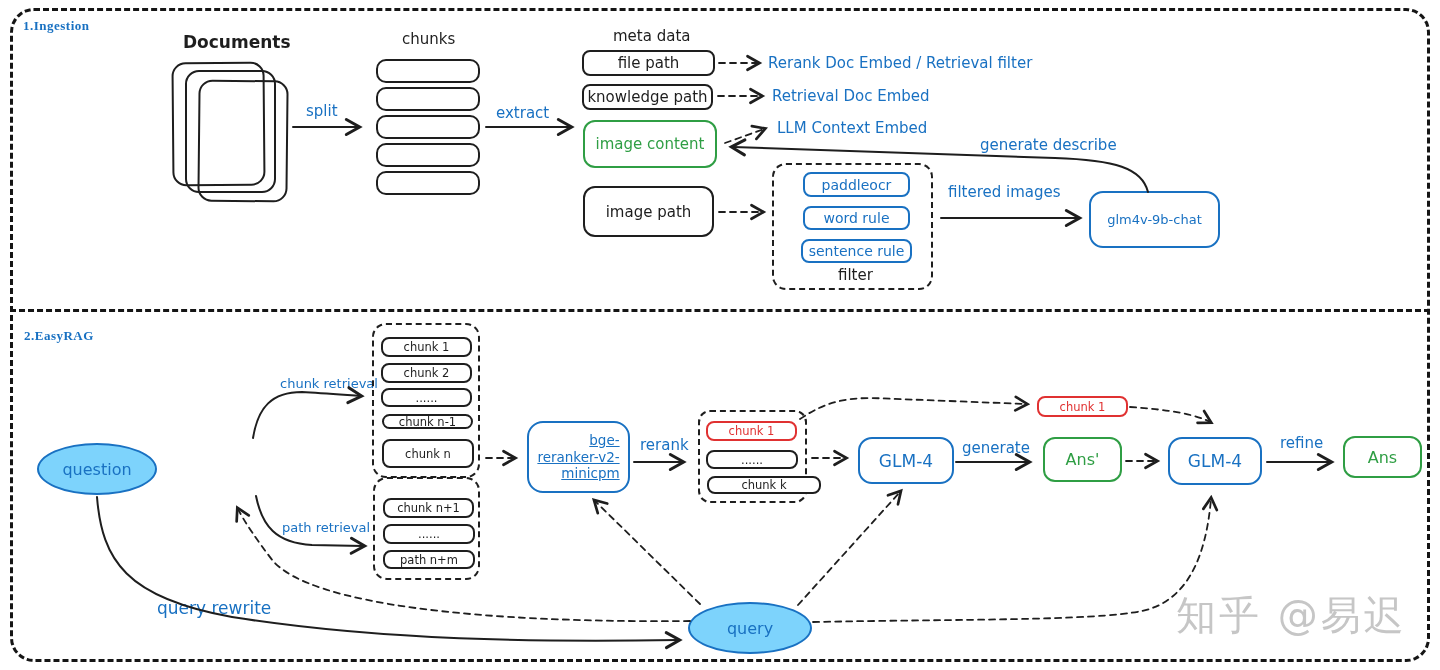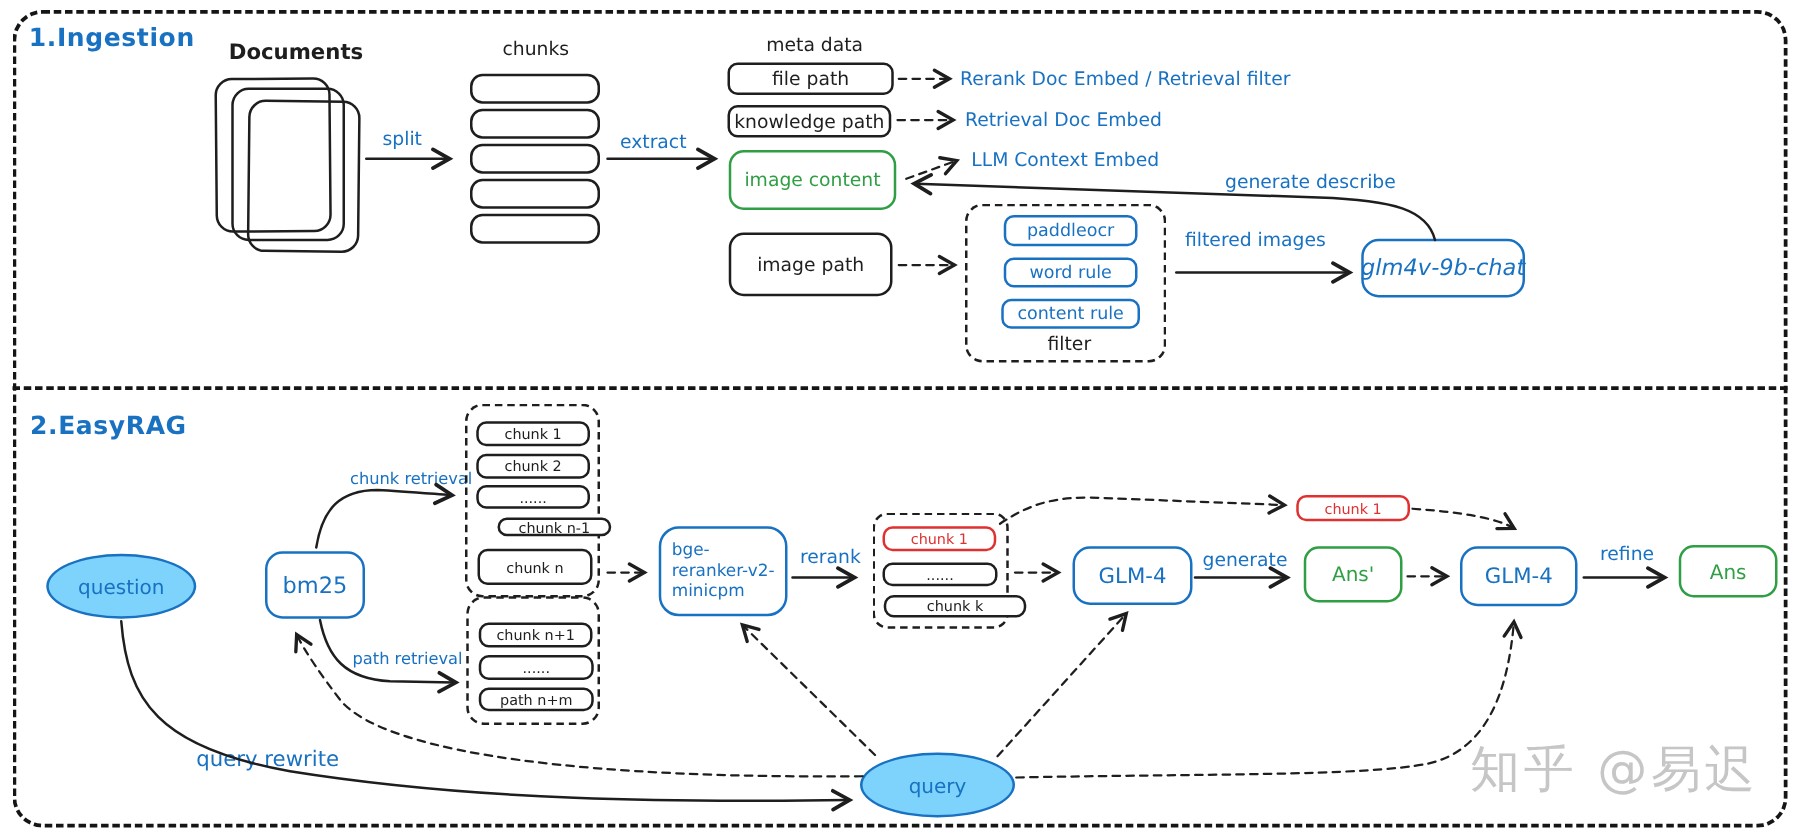--- a/index.html
+++ b/index.html
@@ -6,39 +6,39 @@
   #stage{
     position:relative;width:1440px;height:670px;background:#fff;overflow:hidden;
     font-family:"DejaVu Sans","Liberation Sans",sans-serif;color:#1e1e1e;
   }
   .abs{position:absolute;box-sizing:border-box;}
   .outer-border{
     left:10px;top:8px;width:1420px;height:654px;
     border:3px dashed #151515;border-radius:24px;background:transparent;
   }
   .divider{left:10px;top:309px;width:1420px;height:0;border-top:3px dashed #151515;}
-  .sec-title{color:#1971c2;font-size:20px;font-weight:700;letter-spacing:.5px;}
+  .sec-title{color:#1971c2;font-size:13px;font-weight:700;letter-spacing:.5px;font-family:Liberation Serif, serif;}
   .lbl{white-space:nowrap;}
   .ink{color:#1e1e1e;}
   .blue{color:#1971c2;}
   .gray{color:#c6c6c6;}
   .box{
     display:flex;align-items:center;justify-content:center;text-align:center;
     border:2px solid #1e1e1e;border-radius:10px;background:#fff;white-space:nowrap;
   }
   .box.blue-b{border-color:#1971c2;color:#1971c2;}
   .box.green-b{border-color:#2f9e44;color:#2f9e44;}
   .box.red-b{border-color:#e03131;color:#e03131;}
   .dashed-group{border:2px dashed #1e1e1e;border-radius:14px;background:transparent;}
   .doc-sheet{border:2px solid #1e1e1e;border-radius:14px;background:transparent;}
   .ellipse{
     display:flex;align-items:center;justify-content:center;
     border:2px solid #1971c2;border-radius:50%;color:#1971c2;background:#7dd3fc;
   }
-  .pre{white-space:pre-line;text-align:left;line-height:1.25;}
+  .pre{white-space:pre-line;text-align:right;line-height:1.25;text-decoration:underline;}
   svg.links{position:absolute;left:0;top:0;pointer-events:none;}
   .wm{font-size:40px;letter-spacing:3px;font-weight:500;}
 </style>
 </head>
 <body>
 
 <div id="stage">
 
   <div class="abs outer-border"></div>
   <div class="abs divider"></div>
@@ -71,38 +71,37 @@
 
   <div class="abs lbl blue" style="left:768px;top:54px;font-size:15px;">Rerank Doc Embed  / Retrieval filter</div>
   <div class="abs lbl blue" style="left:772px;top:87px;font-size:15px;">Retrieval Doc Embed</div>
   <div class="abs lbl blue" style="left:777px;top:119px;font-size:15px;">LLM Context Embed</div>
   <div class="abs lbl blue" style="left:980px;top:136px;font-size:15px;">generate describe</div>
   <div class="abs lbl blue" style="left:948px;top:183px;font-size:15px;">filtered images</div>
 
   <div class="abs dashed-group" style="left:772px;top:163px;width:161px;height:127px;"></div>
   <div class="abs box blue-b" style="left:803px;top:172px;width:107px;height:25px;font-size:14px;border-radius:8px;">paddleocr</div>
   <div class="abs box blue-b" style="left:803px;top:206px;width:107px;height:24px;font-size:14px;border-radius:8px;">word rule</div>
-  <div class="abs box blue-b" style="left:801px;top:239px;width:111px;height:24px;font-size:14px;border-radius:8px;">content rule</div>
+  <div class="abs box blue-b" style="left:801px;top:239px;width:111px;height:24px;font-size:14px;border-radius:8px;">sentence rule</div>
   <div class="abs lbl ink" style="left:838px;top:266px;font-size:15px;">filter</div>
 
-  <div class="abs box blue-b" style="left:1089px;top:191px;width:131px;height:47px;font-size:18px;border-radius:14px;font-style:italic;">glm4v-9b-chat</div>
+  <div class="abs box blue-b" style="left:1089px;top:191px;width:131px;height:57px;font-size:13px;border-radius:14px;">glm4v-9b-chat</div>
 
   <div class="abs sec-title" style="left:24px;top:328px;">2.EasyRAG</div>
 
   <div class="abs ellipse" style="left:37px;top:443px;width:120px;height:52px;font-size:16px;">question</div>
-  <div class="abs box blue-b" style="left:212px;top:441px;width:80px;height:54px;font-size:18px;border-radius:14px;">bm25</div>
 
   <div class="abs lbl blue" style="left:280px;top:376px;font-size:13px;">chunk retrieval</div>
   <div class="abs lbl blue" style="left:282px;top:520px;font-size:13px;">path retrieval</div>
 
   <div class="abs dashed-group" style="left:372px;top:323px;width:108px;height:155px;"></div>
   <div class="abs box" style="left:381px;top:337px;width:91px;height:20px;font-size:11.5px;border-radius:8px;">chunk 1</div>
   <div class="abs box" style="left:381px;top:363px;width:91px;height:20px;font-size:11.5px;border-radius:8px;">chunk 2</div>
   <div class="abs box" style="left:381px;top:388px;width:91px;height:19px;font-size:11.5px;border-radius:8px;">......</div>
-  <div class="abs box" style="left:398px;top:414px;width:91px;height:15px;font-size:11.5px;border-radius:8px;">chunk n-1</div>
+  <div class="abs box" style="left:382px;top:414px;width:91px;height:15px;font-size:11.5px;border-radius:8px;">chunk n-1</div>
   <div class="abs box" style="left:382px;top:439px;width:92px;height:29px;font-size:11.5px;border-radius:8px;">chunk n</div>
 
   <div class="abs dashed-group" style="left:373px;top:477px;width:107px;height:103px;"></div>
   <div class="abs box" style="left:383px;top:498px;width:91px;height:20px;font-size:11.5px;border-radius:8px;">chunk n+1</div>
   <div class="abs box" style="left:383px;top:524px;width:92px;height:20px;font-size:11.5px;border-radius:8px;">......</div>
   <div class="abs box" style="left:383px;top:550px;width:92px;height:19px;font-size:11.5px;border-radius:8px;">path n+m</div>
 
   <div class="abs box blue-b pre" style="left:527px;top:421px;width:103px;height:72px;font-size:13.5px;border-radius:16px;">bge-
 reranker-v2-
 minicpm</div>

